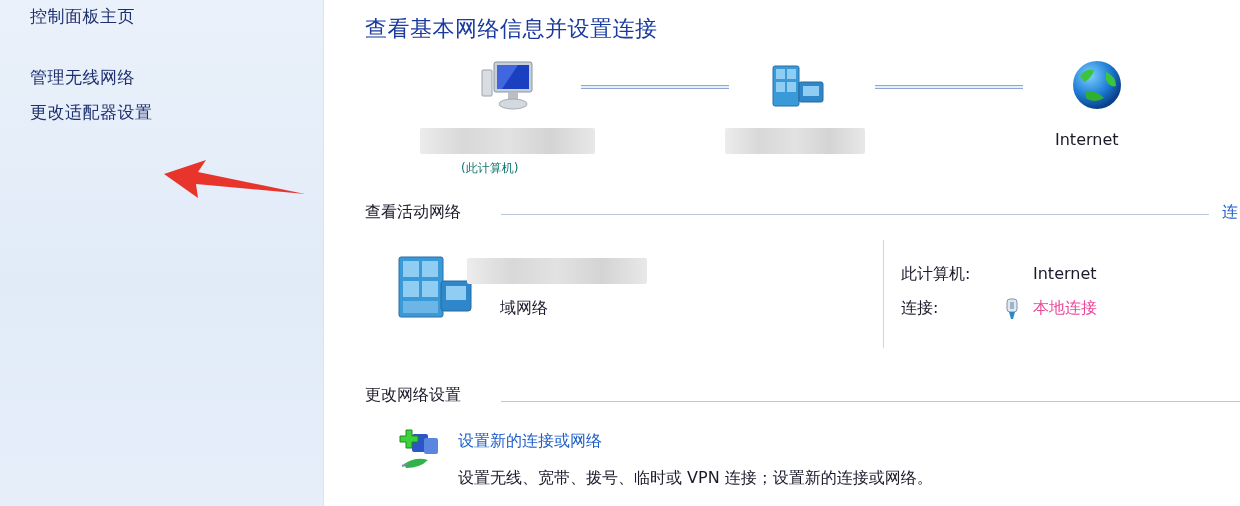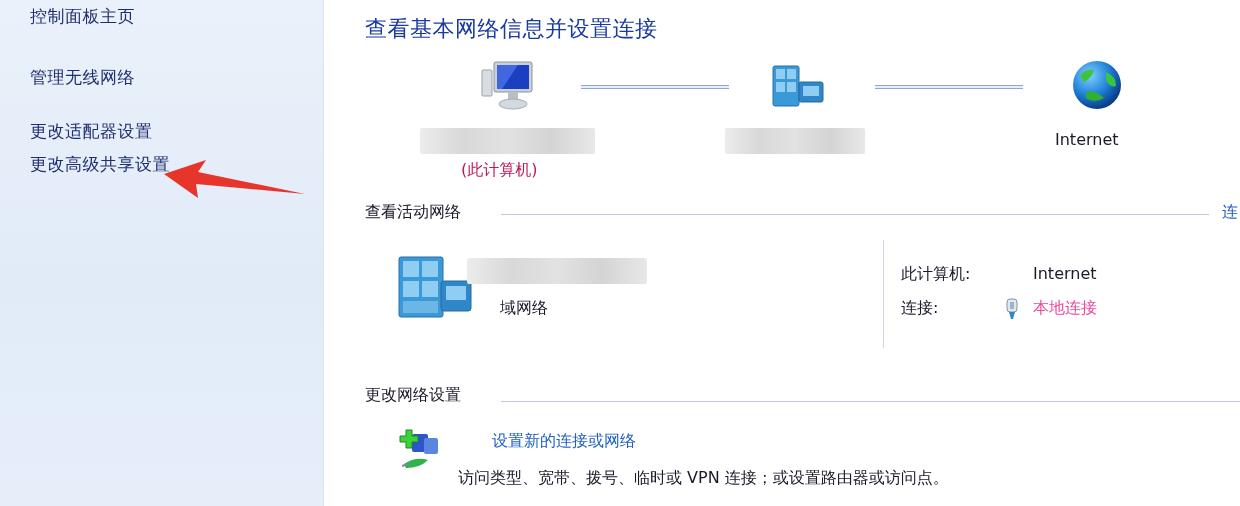--- a/index.html
+++ b/index.html
@@ -10,33 +10,33 @@
     position: absolute; left: 0; top: 0; width: 324px; height: 506px;
     background: linear-gradient(180deg, #eaf1fa 0%, #e1ebf8 55%, #e6eefa 100%);
     border-right: 1px solid #d9e4f2;
   }
   .sidebar-link {
     position: absolute; left: 30px; font-size: 17px; color: #1e2f6e;
     cursor: pointer; white-space: nowrap; letter-spacing: 0.5px;
   }
   .sidebar-link.home { top: 5px; font-family: Liberation Mono, monospace; }
   .sidebar-link.item1 { top: 66px; }
-  .sidebar-link.item2 { top: 120px; font-family: Liberation Serif, serif; }
+  .sidebar-link.item2 { top: 101px; font-family: Liberation Serif, serif; }
   .sidebar-link.item3 { top: 153px; }
 
   .arrow { position: absolute; left: 160px; top: 160px; width: 150px; height: 46px; }
 
   .main { position: absolute; left: 325px; top: 0; width: 752px; height: 506px; background: #ffffff; }
 
   .page-title {
     position: absolute; left: 40px; top: 14px; font-size: 22px; color: #1a3aa0;
     letter-spacing: 0.5px; white-space: nowrap;
   }
   .node-label { font-size: 16px; color: #1a1a2a; white-space: nowrap; }
-  .node-sub { font-size: 16px; color: #be185d; white-space: nowrap; }
+  .node-sub { font-size: 12px; color: #0f766e; white-space: nowrap; }
 
   .redact {
     position: absolute; background: linear-gradient(90deg, #ececec, #d8d8d8, #e2e2e2, #d4d4d4, #e8e8e8);
     border-radius: 2px;
   }
 
   .link-line {
     position: absolute; height: 4px;
     border-top: 1px solid #8fa7d6; border-bottom: 1px solid #8fa7d6;
     background: #e8eef9;
@@ -46,33 +46,32 @@
     position: absolute; font-size: 16px; color: #1a1a2a; white-space: nowrap;
   }
   .section-rule { position: absolute; height: 1px; background: #bcc8dc; }
 
   .vdivider { position: absolute; width: 1px; background: #cfd6e2; }
 
   .kv-label { position: absolute; font-size: 16px; color: #1a1a2a; white-space: nowrap; }
   .kv-value { position: absolute; font-size: 16px; color: #1a1a2a; white-space: nowrap; }
   .kv-link { position: absolute; font-size: 16px; color: #ec4899; white-space: nowrap; cursor: pointer; }
 
-  .task-link { position: absolute; font-size: 16px; color: #1f5fc8; white-space: nowrap; cursor: pointer; margin-left: 34px; }
+  .task-link { position: absolute; font-size: 16px; color: #1f5fc8; white-space: nowrap; cursor: pointer; }
   .task-desc { position: absolute; font-size: 16px; color: #1a1a2a; white-space: nowrap; }
 
   .edge-link { position: absolute; font-size: 16px; color: #1f5fc8; cursor: pointer; white-space: nowrap; }
 </style>
 </head>
 <body>
 
 <div class="sidebar">
   <div class="sidebar-link home">控制面板主页</div>
   <div class="sidebar-link item1">管理无线网络</div>
   <div class="sidebar-link item2">更改适配器设置</div>
-  <div class="sidebar-link item3">更改高级共享设置</div>
 
   <svg class="arrow" viewBox="0 0 150 46">
     <polygon points="4,14 46,0 38,12 145,34 36,24 38,38" fill="#e8352b"></polygon>
   </svg>
 </div>
 
 <div class="main">
   <div class="page-title">查看基本网络信息并设置连接</div>
 
   <div>
@@ -152,14 +151,14 @@
   <div class="section-rule" style="left:176px;top:401px;width:739px;"></div>
 
   <svg style="position:absolute;left:73px;top:428px;" width="44" height="42" viewBox="0 0 44 42">
     <rect x="14" y="6" width="16" height="18" rx="2" fill="#2b55c8"></rect>
     <rect x="26" y="10" width="14" height="16" rx="2" fill="#5a86e0"></rect>
     <path d="M8 2 h6 v6 h6 v6 h-6 v6 h-6 v-6 h-6 v-6 h6 z" fill="#3bd23b" stroke="#1e8a1e"></path>
     <path d="M6 36 Q18 28 30 32 Q22 40 8 40 Z" fill="#2fb34a"></path>
     <line x1="4" y1="38" x2="10" y2="36" stroke="#7a8a9a" stroke-width="2"></line>
   </svg>
   <div class="task-link" style="left:133px;top:431px;">设置新的连接或网络</div>
-  <div class="task-desc" style="left:133px;top:468px;">访问类型、宽带、拨号、临时或 VPN 连接；或设置路由器或访问点。</div>
+  <div class="task-desc" style="left:133px;top:468px;">设置无线、宽带、拨号、临时或 VPN 连接；设置新的连接或网络。</div>
 </div>
 
 </body></html>

